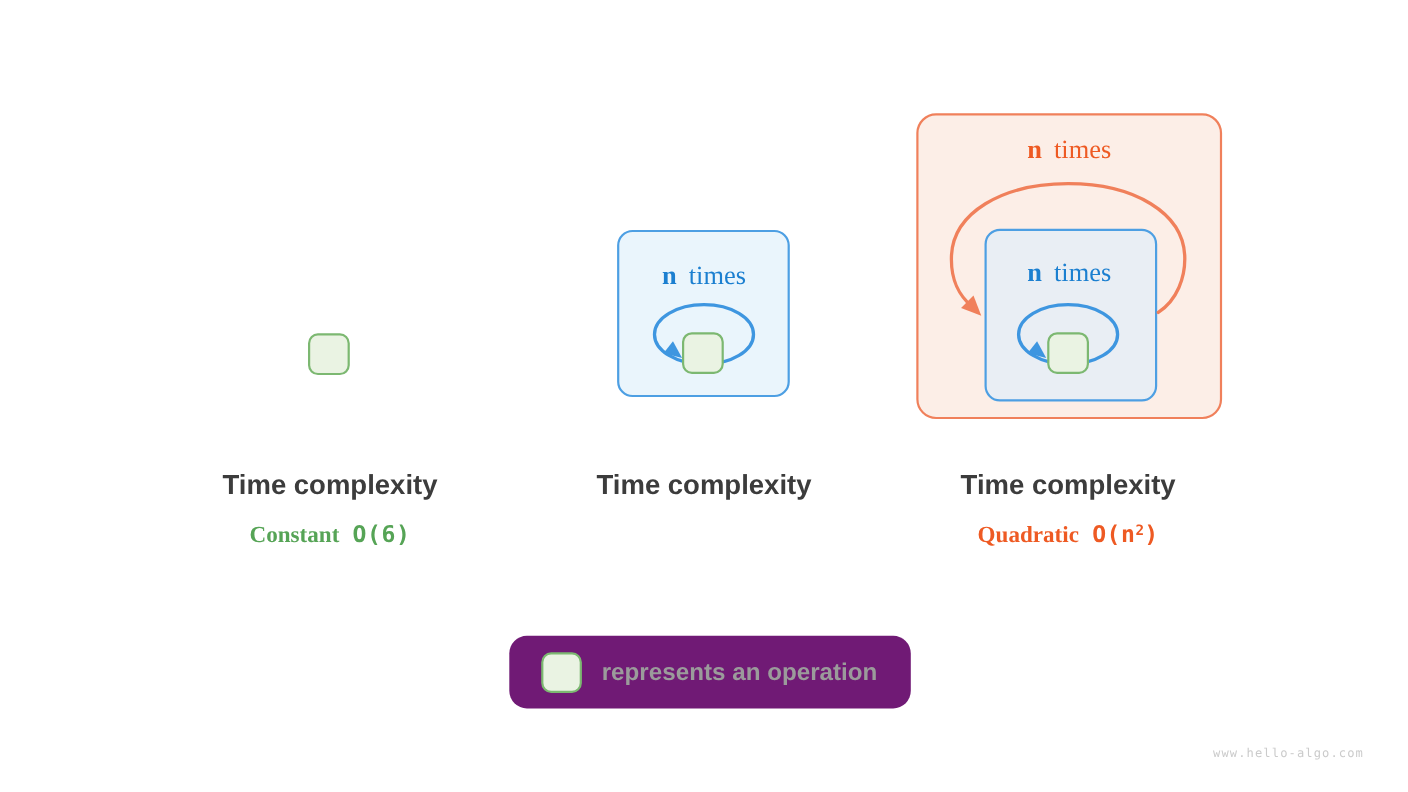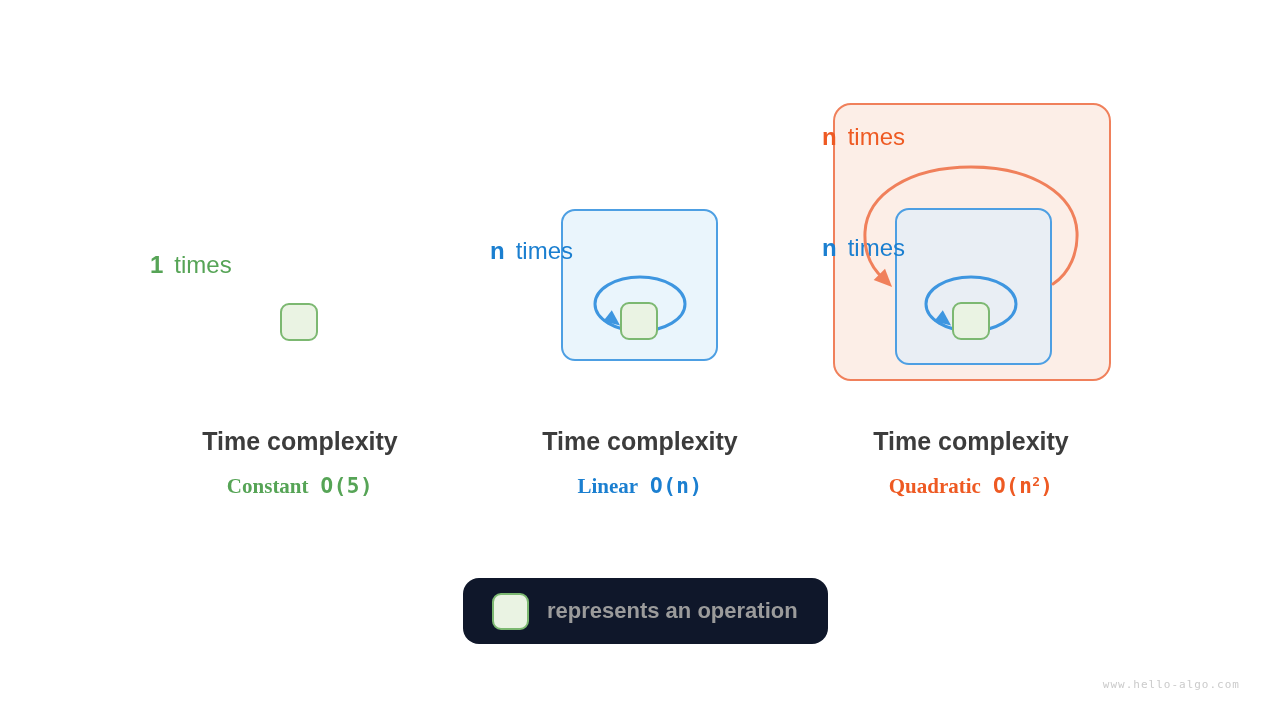--- a/index.html
+++ b/index.html
@@ -22,22 +22,22 @@
     background: #FCEEE7; border: 2px solid #F0805B; border-radius: 18px;
     z-index: 1;
   }
   .box-quad-inner {
     left: 895px; top: 208px; width: 157px; height: 157px;
     background: #E9EEF4; border: 2px solid #4D9FE3; border-radius: 14px;
     z-index: 2;
   }
   
   .loop-label {
-    position: absolute; width: 300px; 
-    font-size: 24px; line-height: 28px; z-index: 4;
+    position: absolute; width: 300px; text-align: center;
+    font-size: 24px; line-height: 28px; z-index: 4; font-family: Liberation Serif, serif;
   }
   .loop-label .count { font-weight: 700; margin-right: 11px; }
   .loop-label .word { font-weight: 500; }
   .lbl-green { color: #56A456; }
   .lbl-blue { color: #1B7FD0; }
   .lbl-orange { color: #EE5A23; }
   #label-constant   { left: 150px; top: 251px; }
   #label-linear     { left: 490px; top: 237px; }
   #label-quad-outer { left: 822px; top: 123px; }
   #label-quad-inner { left: 822px; top: 234px; }
@@ -71,21 +71,21 @@
     font-family: "DejaVu Sans Mono", monospace; font-weight: 700;
     letter-spacing: 0.5px;
   }
   .bigo sup { font-size: 13px; vertical-align: 7px; letter-spacing: 0; }
   .val-green  { color: #56A456; }
   .val-blue   { color: #1B7FD0; }
   .val-orange { color: #EE5A23; text-align: center; }
   
   .legend {
     position: absolute; left: 463px; top: 578px; width: 365px; height: 66px;
-    background: #0f172a; border-radius: 16px;
+    background: #701a75; border-radius: 16px;
     display: flex; align-items: center; box-sizing: border-box;
     padding-left: 29px; z-index: 3;
   }
   .legend .op-box {
     position: static; width: 37px; height: 37px; z-index: auto;
   }
   .legend-text {
     margin-left: 18px; font-size: 22px; font-weight: 700; color: #9B9B9B;
   }
   
@@ -99,23 +99,20 @@
 <body>
 
 <div class="canvas">
 
   <div class="rbox box-linear"></div>
 
   <div class="rbox box-quad-outer"></div>
 
   <div class="rbox box-quad-inner"></div>
 
-  <div class="loop-label lbl-green" id="label-constant">
-    <span class="count">1</span><span class="word">times</span>
-  </div>
   <div class="loop-label lbl-blue" id="label-linear">
     <span class="count">n</span><span class="word">times</span>
   </div>
   <div class="loop-label lbl-orange" id="label-quad-outer">
     <span class="count">n</span><span class="word">times</span>
   </div>
   <div class="loop-label lbl-blue" id="label-quad-inner">
     <span class="count">n</span><span class="word">times</span>
   </div>
 
@@ -137,28 +134,25 @@
     </g>
   </svg>
 
   <div class="op-box" id="op-constant"></div>
   <div class="op-box" id="op-linear"></div>
   <div class="op-box" id="op-quad"></div>
 
   <div class="caption" id="caption-constant">
     <div class="caption-title">Time complexity</div>
     <div class="caption-value val-green">
-      <span class="cname">Constant</span><span class="bigo"><span>O(5)</span><sup></sup><span></span></span>
+      <span class="cname">Constant</span><span class="bigo"><span>O(6)</span><sup></sup><span></span></span>
     </div>
   </div>
   <div class="caption" id="caption-linear">
     <div class="caption-title">Time complexity</div>
-    <div class="caption-value val-blue">
-      <span class="cname">Linear</span><span class="bigo"><span>O(n)</span><sup></sup><span></span></span>
-    </div>
   </div>
   <div class="caption" id="caption-quad">
     <div class="caption-title">Time complexity</div>
     <div class="caption-value val-orange">
       <span class="cname">Quadratic</span><span class="bigo"><span>O(n</span><sup>2</sup><span>)</span></span>
     </div>
   </div>
 
   <div class="legend">
     <div class="op-box"></div>

